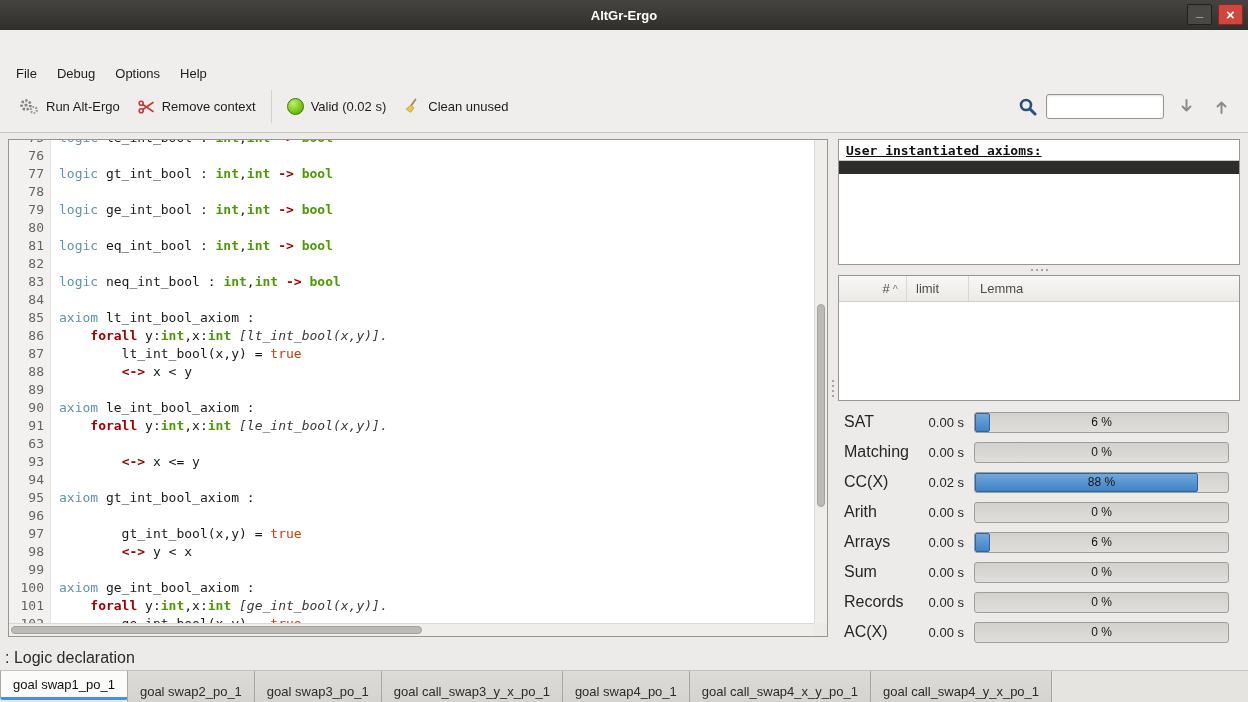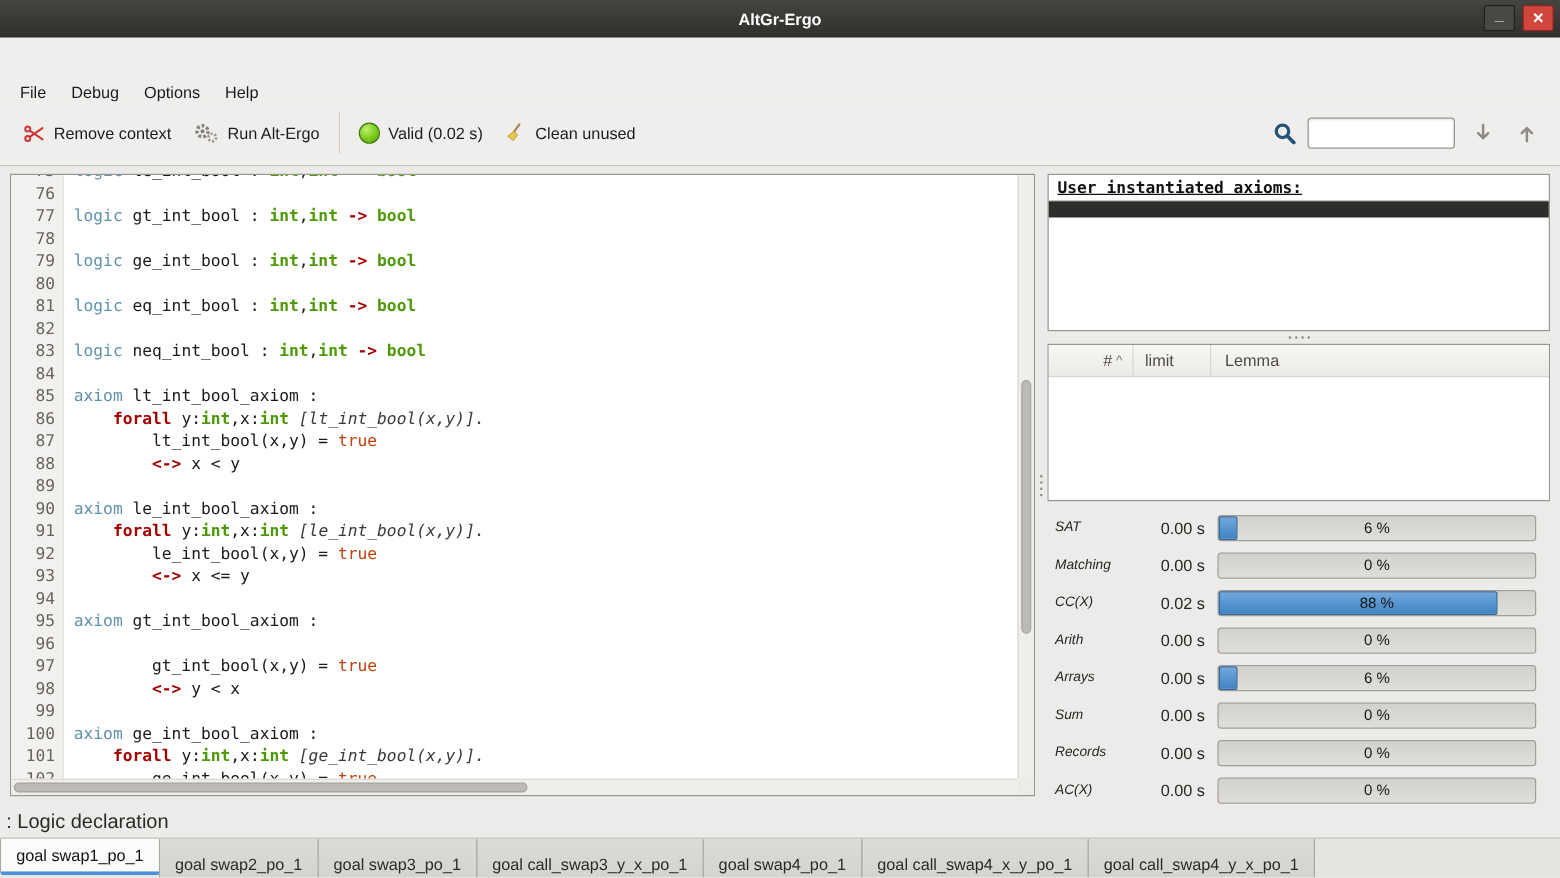--- a/index.html
+++ b/index.html
@@ -86,21 +86,21 @@
     border-bottom:1px solid #cfcdc9; font-size:13px; color:#4e4c49; }
   .lh { display:flex; align-items:center; }
   .lh.c1 { width:68px; justify-content:flex-end; padding-right:8px; gap:3px; border-right:1px solid #d9d7d3; }
   .sort { color:#7e7c78; font-size:11px; }
   .lh.c2 { width:62px; padding-left:9px; border-right:1px solid #d9d7d3; }
   .lh.c3 { flex:1; padding-left:11px; }
   .lemma-body { flex:1; background:#fff; }
 
   .stats { flex:1; padding:6px 2px 0 6px; }
   .stat-row { height:30px; display:flex; align-items:center; }
-  .stat-label { width:78px; font-size:11px; color:#262624;font-style:italic; }
+  .stat-label { width:78px; font-size:16px; color:#262624; }
   .stat-time { width:52px; text-align:right; font-size:13px; color:#262624; padding-right:10px; }
   .pbar { flex:1; height:21px; position:relative; border:1px solid #a09e9a; border-radius:3px;
     background:linear-gradient(#d3d1ce,#e0dedb); margin-right:9px; }
   .pfill { position:absolute; left:0; top:0; bottom:0; border-radius:2px;
     background:linear-gradient(#71a8dc,#4083c4); border:1px solid #31669c; }
   .ptext { position:absolute; left:0; right:0; top:0; bottom:0; display:flex;
     align-items:center; justify-content:center; font-size:12px; color:#151515; }
 
   
   .statusbar { flex:0 0 24px; display:flex; align-items:center; padding-left:5px;
@@ -132,34 +132,34 @@
 
   <div class="menubar">
       <div class="menu-item">File</div>
       <div class="menu-item">Debug</div>
       <div class="menu-item">Options</div>
       <div class="menu-item">Help</div>
     </div>
 
   <div class="toolbar">
     <div class="tool">
+      <svg width="20" height="17" viewBox="0 0 20 17">
+        <circle cx="7" cy="7" r="4.4" fill="none" stroke="#85837f" stroke-width="2.8" stroke-dasharray="2.2 1.7"></circle>
+        <circle cx="7" cy="7" r="1.6" fill="#85837f"></circle>
+        <circle cx="14.8" cy="12" r="3" fill="none" stroke="#9a9894" stroke-width="2.2" stroke-dasharray="1.7 1.4"></circle>
+      </svg>
+      <span>Run Alt-Ergo</span>
+    </div>
+    <div class="tool">
       <svg width="17" height="16" viewBox="0 0 17 16">
         <circle cx="3.2" cy="4.2" r="2" fill="none" stroke="#c83737" stroke-width="1.6"></circle>
         <circle cx="3.2" cy="11.8" r="2" fill="none" stroke="#c83737" stroke-width="1.6"></circle>
         <path d="M4.8 5.5 L15 12.5 M4.8 10.5 L15 3.5" stroke="#c83737" stroke-width="1.6" fill="none" stroke-linecap="round"></path>
       </svg>
       <span>Remove context</span>
-    </div>
-    <div class="tool">
-      <svg width="20" height="17" viewBox="0 0 20 17">
-        <circle cx="7" cy="7" r="4.4" fill="none" stroke="#85837f" stroke-width="2.8" stroke-dasharray="2.2 1.7"></circle>
-        <circle cx="7" cy="7" r="1.6" fill="#85837f"></circle>
-        <circle cx="14.8" cy="12" r="3" fill="none" stroke="#9a9894" stroke-width="2.2" stroke-dasharray="1.7 1.4"></circle>
-      </svg>
-      <span>Run Alt-Ergo</span>
     </div>
     <div class="tsep"></div>
     <div class="tool">
       <span class="valid-circle"></span>
       <span>Valid (0.02 s)</span>
     </div>
     <div class="tool">
       <svg width="17" height="17" viewBox="0 0 17 17">
         <line x1="11.5" y1="1.5" x2="6.5" y2="8.5" stroke="#a8854f" stroke-width="1.8" stroke-linecap="round"></line>
         <path d="M6.8 7.2 L10 9.8 L6.6 14.4 L2.2 11 Z" fill="#e9c84f" stroke="#b99d33" stroke-width="0.8"></path>
@@ -200,21 +200,21 @@
           <div class="code-line"><span class="ln">82</span><span class="code"></span></div>
           <div class="code-line"><span class="ln">83</span><span class="code"><span class="tok-kw">logic</span><span class="tok-pl"> neq_int_bool : </span><span class="tok-ty">int</span><span class="tok-pl">,</span><span class="tok-ty">int</span><span class="tok-pl"> </span><span class="tok-op">-&gt;</span><span class="tok-pl"> </span><span class="tok-ty">bool</span></span></div>
           <div class="code-line"><span class="ln">84</span><span class="code"></span></div>
           <div class="code-line"><span class="ln">85</span><span class="code"><span class="tok-kw">axiom</span><span class="tok-pl"> lt_int_bool_axiom :</span></span></div>
           <div class="code-line"><span class="ln">86</span><span class="code"><span class="tok-pl">    </span><span class="tok-fa">forall</span><span class="tok-pl"> y:</span><span class="tok-ty">int</span><span class="tok-pl">,x:</span><span class="tok-ty">int</span><span class="tok-pl"> </span><span class="tok-tr">[lt_int_bool(x,y)].</span></span></div>
           <div class="code-line"><span class="ln">87</span><span class="code"><span class="tok-pl">        lt_int_bool(x,y) = </span><span class="tok-tv">true</span></span></div>
           <div class="code-line"><span class="ln">88</span><span class="code"><span class="tok-pl">        </span><span class="tok-op">&lt;-&gt;</span><span class="tok-pl"> x &lt; y</span></span></div>
           <div class="code-line"><span class="ln">89</span><span class="code"></span></div>
           <div class="code-line"><span class="ln">90</span><span class="code"><span class="tok-kw">axiom</span><span class="tok-pl"> le_int_bool_axiom :</span></span></div>
           <div class="code-line"><span class="ln">91</span><span class="code"><span class="tok-pl">    </span><span class="tok-fa">forall</span><span class="tok-pl"> y:</span><span class="tok-ty">int</span><span class="tok-pl">,x:</span><span class="tok-ty">int</span><span class="tok-pl"> </span><span class="tok-tr">[le_int_bool(x,y)].</span></span></div>
-          <div class="code-line"><span class="ln">92</span><span class="code"><span class="tok-pl">        le_int_bool(x,y) = </span><span class="tok-tv">true</span></span></div>
+          <div class="code-line"><span class="ln">63</span></div>
           <div class="code-line"><span class="ln">93</span><span class="code"><span class="tok-pl">        </span><span class="tok-op">&lt;-&gt;</span><span class="tok-pl"> x &lt;= y</span></span></div>
           <div class="code-line"><span class="ln">94</span><span class="code"></span></div>
           <div class="code-line"><span class="ln">95</span><span class="code"><span class="tok-kw">axiom</span><span class="tok-pl"> gt_int_bool_axiom :</span></span></div>
           <div class="code-line"><span class="ln">96</span></div>
           <div class="code-line"><span class="ln">97</span><span class="code"><span class="tok-pl">        gt_int_bool(x,y) = </span><span class="tok-tv">true</span></span></div>
           <div class="code-line"><span class="ln">98</span><span class="code"><span class="tok-pl">        </span><span class="tok-op">&lt;-&gt;</span><span class="tok-pl"> y &lt; x</span></span></div>
           <div class="code-line"><span class="ln">99</span><span class="code"></span></div>
           <div class="code-line"><span class="ln">100</span><span class="code"><span class="tok-kw">axiom</span><span class="tok-pl"> ge_int_bool_axiom :</span></span></div>
           <div class="code-line"><span class="ln">101</span><span class="code"><span class="tok-pl">    </span><span class="tok-fa">forall</span><span class="tok-pl"> y:</span><span class="tok-ty">int</span><span class="tok-pl">,x:</span><span class="tok-ty">int</span><span class="tok-pl"> </span><span class="tok-tr">[ge_int_bool(x,y)].</span></span></div>
           <div class="code-line"><span class="ln">102</span><span class="code"><span class="tok-pl">        ge_int_bool(x,y) = </span><span class="tok-tv">true</span></span></div>

